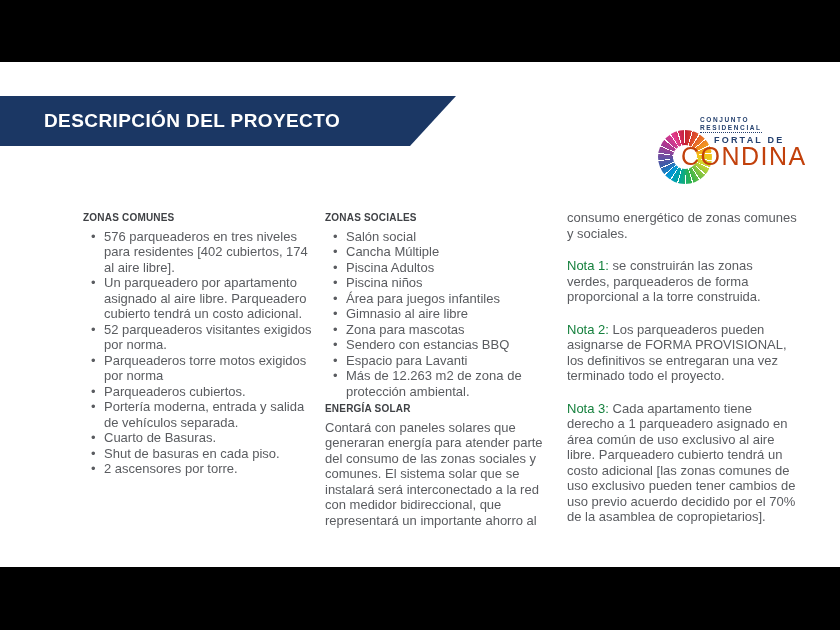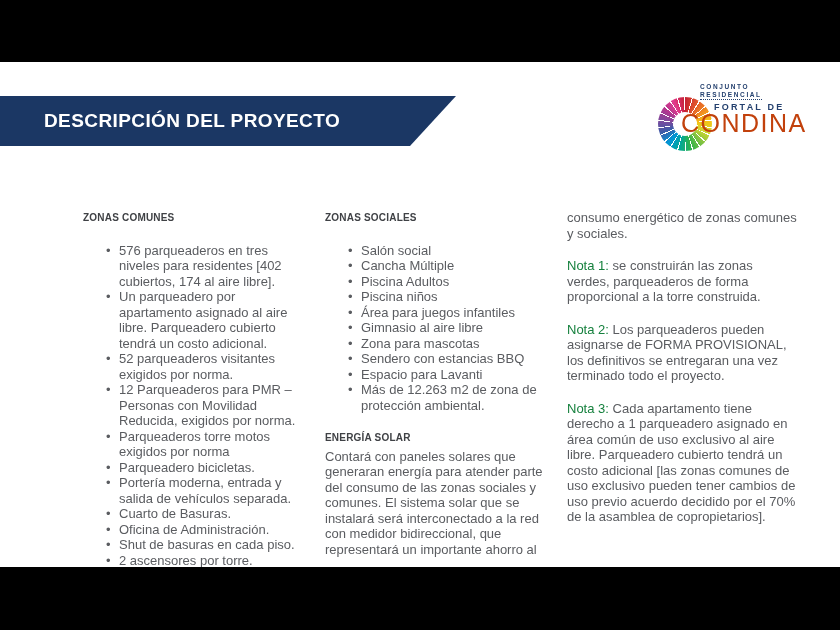--- a/index.html
+++ b/index.html
@@ -16,21 +16,21 @@
   .banner{
     position:absolute;left:0;top:96px;width:456px;height:50px;background:#1b3764;
     clip-path:polygon(0 0,100% 0,calc(100% - 46px) 100%,0 100%);
     display:flex;align-items:center;
   }
   .banner h1{
     margin:0 0 0 44px;color:#ffffff;font-size:19px;font-weight:bold;letter-spacing:.4px;
   }
 
   
-  .logo{position:absolute;left:650px;top:76px;width:170px;height:80px;}
+  .logo{position:absolute;left:650px;top:109px;width:170px;height:80px;}
   .wheel{
     position:absolute;left:8px;top:21px;width:54px;height:54px;border-radius:50%;
     background:
       repeating-conic-gradient(from -2deg,#ffffff 0deg 2.6deg,rgba(255,255,255,0) 2.6deg 16.4deg),
       conic-gradient(#c41f32,#e0532b,#f08c21,#f6c315,#cfd732,#7ec242,#2eb24c,#00a79b,#0096d6,#3b5ca8,#7a4b9e,#b0368f,#e23a8e,#c41f32);
   }
   .wheel::after{content:"";position:absolute;left:15px;top:15px;right:15px;bottom:15px;background:#fff;border-radius:50%;}
   .logo-small{
     position:absolute;left:50px;top:7px;color:#24406e;font-size:6.5px;font-weight:bold;
     letter-spacing:1.6px;line-height:7.5px;white-space:nowrap;
@@ -46,21 +46,21 @@
   }
 
   
   .col{position:absolute;top:210px;color:#5a5c60;font-size:13px;line-height:15.5px;}
   .col1{left:83px;width:234px;}
   .col2{left:325px;width:234px;}
   .col3{left:567px;width:230px;}
   .col h2{
     margin:0 0 3px 0;font-size:10px;font-weight:bold;color:#3f4145;letter-spacing:.2px;
   }
-  .col ul{list-style:none;margin:17px;padding:0;}
+  .col ul{list-style:none;margin:2px;padding:0;}
   .col li{position:relative;padding-left:19px;}
   .col li::before{content:"\2022";position:absolute;left:6px;top:0;color:#5a5c60;}
   .col p{margin:0 0 17px 0;}
   .col h2.mt{}
   .note-label{font-weight:normal;color:#15803d;}
 </style>
 </head>
 <body>
 
 <div class="page">
@@ -81,26 +81,24 @@
     <div class="logo-fortal">FORTAL DE</div>
     <div class="logo-condina">CONDINA</div>
   </div>
 
   <div class="col col1">
     <h2>ZONAS COMUNES</h2>
     <ul>
       <li>576 parqueaderos en tres niveles para residentes [402 cubiertos, 174 al aire libre].</li>
       <li>Un parqueadero por apartamento asignado al aire libre. Parqueadero cubierto tendrá un costo adicional.</li>
       <li>52 parqueaderos visitantes exigidos por norma.</li>
-      <li>12 Parqueaderos para PMR – Personas con Movilidad Reducida, exigidos por norma.</li>
       <li>Parqueaderos torre motos exigidos por norma</li>
-      <li>Parqueadero bicicletas.</li>
+      <li>Parqueaderos cubiertos.</li>
       <li>Portería moderna, entrada y salida de vehículos separada.</li>
       <li>Cuarto de Basuras.</li>
-      <li>Oficina de Administración.</li>
       <li>Shut de basuras en cada piso.</li>
       <li>2 ascensores por torre.</li>
     </ul>
   </div>
 
   <div class="col col2">
     <h2>ZONAS SOCIALES</h2>
     <ul>
       <li>Salón social</li>
       <li>Cancha Múltiple</li>

